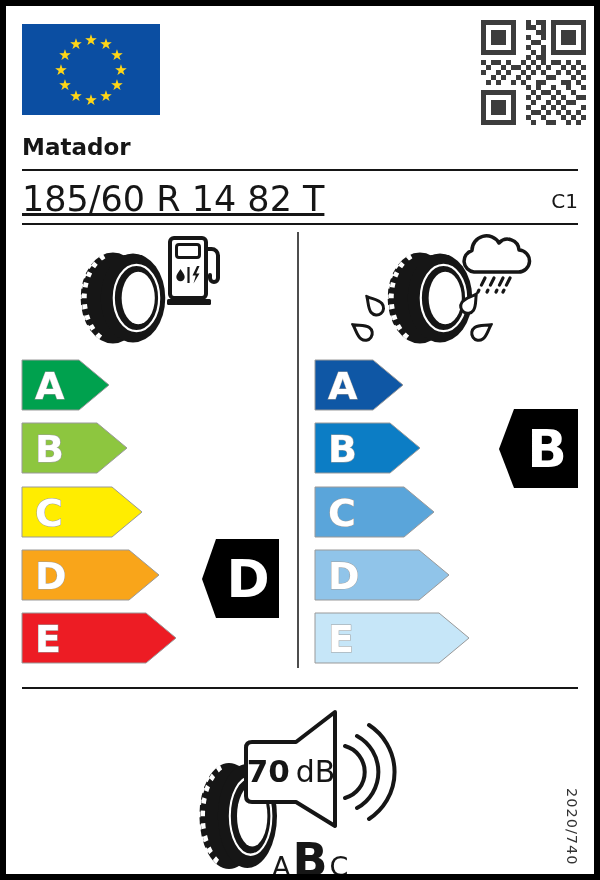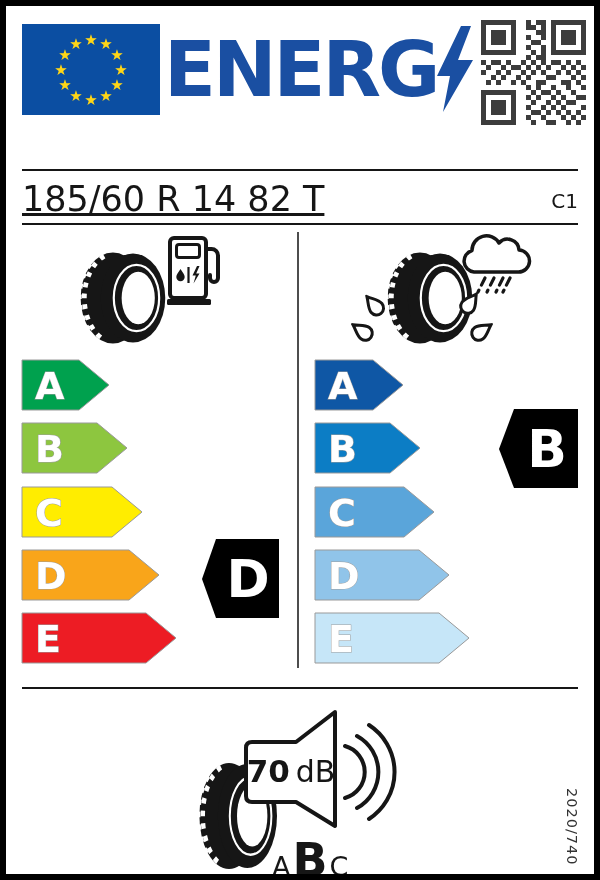--- a/index.html
+++ b/index.html
@@ -79,39 +79,34 @@
     <span class="eu-star" style="color: rgb(255, 214, 23);">★</span>
     <span class="eu-star" style="color: rgb(255, 214, 23);">★</span>
     <span class="eu-star" style="color: rgb(255, 214, 23);">★</span>
     <span class="eu-star" style="color: rgb(255, 214, 23);">★</span>
     <span class="eu-star" style="color: rgb(255, 214, 23);">★</span>
     <span class="eu-star" style="color: rgb(255, 214, 23);">★</span>
     <span class="eu-star" style="color: rgb(255, 214, 23);">★</span>
     <span class="eu-star" style="color: rgb(255, 214, 23);">★</span>
   </div>
 
-  <div class="abs logo">
-    <span class="logo-text" style="color: rgb(26, 79, 162);">ENERG</span>
-    <svg width="40" height="88" viewBox="0 0 40 88">
-      <polygon points="24,0 0,50 13,50 6,86 36,34 21,34 34,0" style="fill: rgb(26, 79, 162);"></polygon>
-    </svg>
-  </div>
 
   <svg class="abs" style="left:481px;top:20px" width="105" height="105" viewBox="0 0 21 21" shape-rendering="crispEdges">
     <g style="fill: rgb(60, 60, 60);">
       <path fill-rule="evenodd" d="M0 0h7v7H0zM1 1h5v5H1z"></path>
         <rect x="2" y="2" width="3" height="3"></rect>
       <path fill-rule="evenodd" d="M14 0h7v7h-7zM15 1h5v5h-5z"></path>
         <rect x="16" y="2" width="3" height="3"></rect>
       <path fill-rule="evenodd" d="M0 14h7v7H0zM1 15h5v5H1z"></path>
         <rect x="2" y="16" width="3" height="3"></rect>
       <path d="M9 0h1v1H9zM11 0h1v1h-1zM12 0h1v1h-1zM9 1h1v1H9zM10 1h1v1h-1zM12 1h1v1h-1zM11 2h1v1h-1zM12 2h1v1h-1zM9 3h1v1H9zM12 3h1v1h-1zM10 4h1v1h-1zM11 4h1v1h-1zM9 5h1v1H9zM12 5h1v1h-1zM10 6h1v1h-1zM12 6h1v1h-1zM9 7h1v1H9zM11 7h1v1h-1zM12 7h1v1h-1zM0 8h1v1H0zM2 8h1v1H2zM3 8h1v1H3zM5 8h1v1H5zM8 8h1v1H8zM10 8h1v1h-1zM12 8h1v1h-1zM14 8h1v1h-1zM15 8h1v1h-1zM17 8h1v1h-1zM19 8h1v1h-1zM1 9h1v1H1zM4 9h1v1H4zM6 9h1v1H6zM7 9h1v1H7zM9 9h1v1H9zM11 9h1v1h-1zM13 9h1v1h-1zM16 9h1v1h-1zM18 9h1v1h-1zM20 9h1v1h-1zM0 10h1v1H0zM3 10h1v1H3zM5 10h1v1H5zM8 10h1v1H8zM10 10h1v1h-1zM12 10h1v1h-1zM15 10h1v1h-1zM17 10h1v1h-1zM19 10h1v1h-1zM2 11h1v1H2zM4 11h1v1H4zM7 11h1v1H7zM9 11h1v1H9zM13 11h1v1h-1zM14 11h1v1h-1zM18 11h1v1h-1zM20 11h1v1h-1zM1 12h1v1H1zM3 12h1v1H3zM6 12h1v1H6zM8 12h1v1H8zM11 12h1v1h-1zM12 12h1v1h-1zM16 12h1v1h-1zM17 12h1v1h-1zM19 12h1v1h-1zM9 13h1v1H9zM11 13h1v1h-1zM14 13h1v1h-1zM17 13h1v1h-1zM20 13h1v1h-1zM10 14h1v1h-1zM12 14h1v1h-1zM13 14h1v1h-1zM15 14h1v1h-1zM18 14h1v1h-1zM9 15h1v1H9zM11 15h1v1h-1zM14 15h1v1h-1zM16 15h1v1h-1zM19 15h1v1h-1zM20 15h1v1h-1zM10 16h1v1h-1zM13 16h1v1h-1zM15 16h1v1h-1zM17 16h1v1h-1zM18 16h1v1h-1zM9 17h1v1H9zM12 17h1v1h-1zM14 17h1v1h-1zM16 17h1v1h-1zM20 17h1v1h-1zM10 18h1v1h-1zM11 18h1v1h-1zM13 18h1v1h-1zM15 18h1v1h-1zM17 18h1v1h-1zM19 18h1v1h-1zM9 19h1v1H9zM12 19h1v1h-1zM16 19h1v1h-1zM18 19h1v1h-1zM20 19h1v1h-1zM10 20h1v1h-1zM13 20h1v1h-1zM14 20h1v1h-1zM17 20h1v1h-1zM19 20h1v1h-1z"></path>
     </g>
   </svg>
 
+  <div class="abs brand">Matador</div>
   <div class="abs hline l1"></div>
   <div class="abs size">185/60 R 14 82 T</div>
   <div class="abs tclass">C1</div>
   <div class="abs hline l2"></div>
 
   <div class="abs vdivider"></div>
 
   <svg class="abs" style="left:78px;top:248px" width="96" height="100" viewBox="0 0 110 110">
       <use href="#tire"></use>
     </svg>

